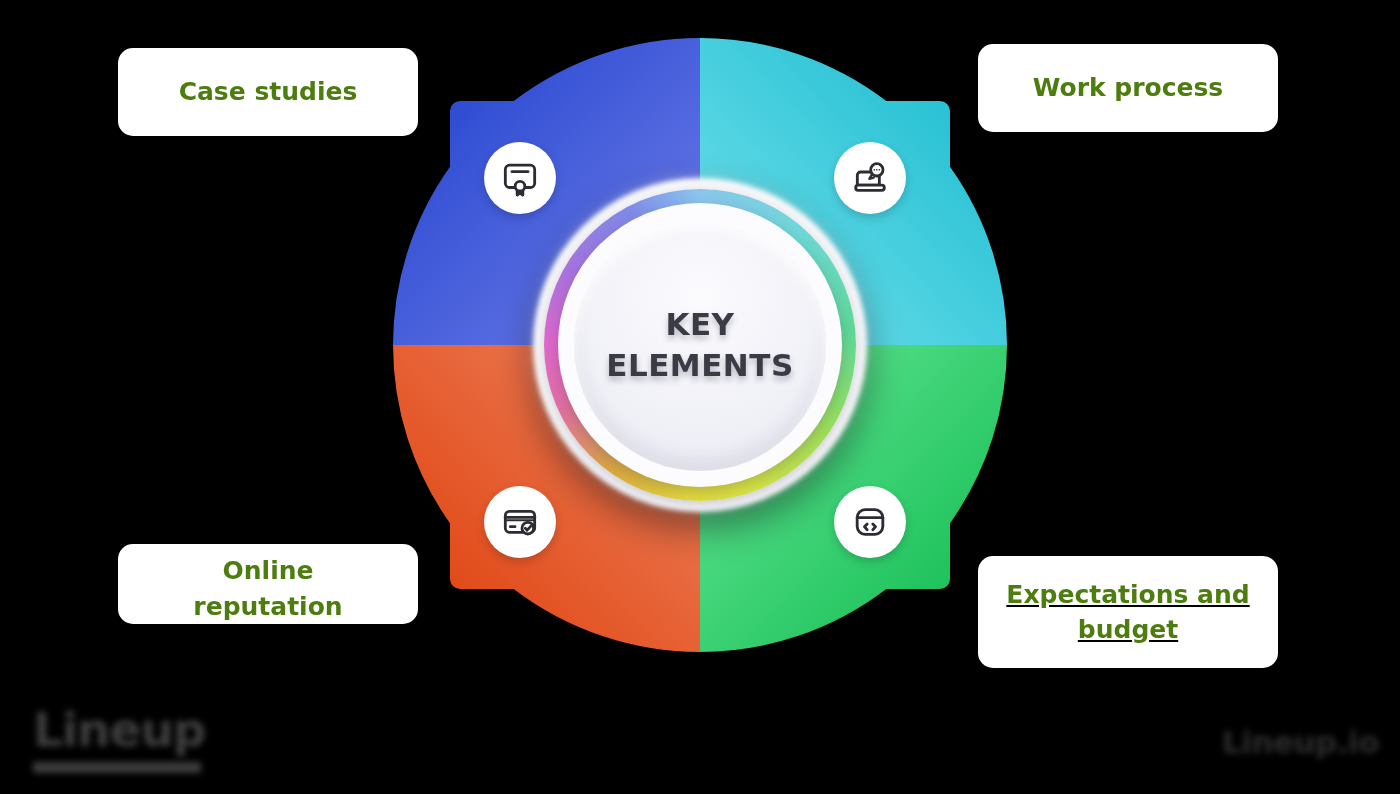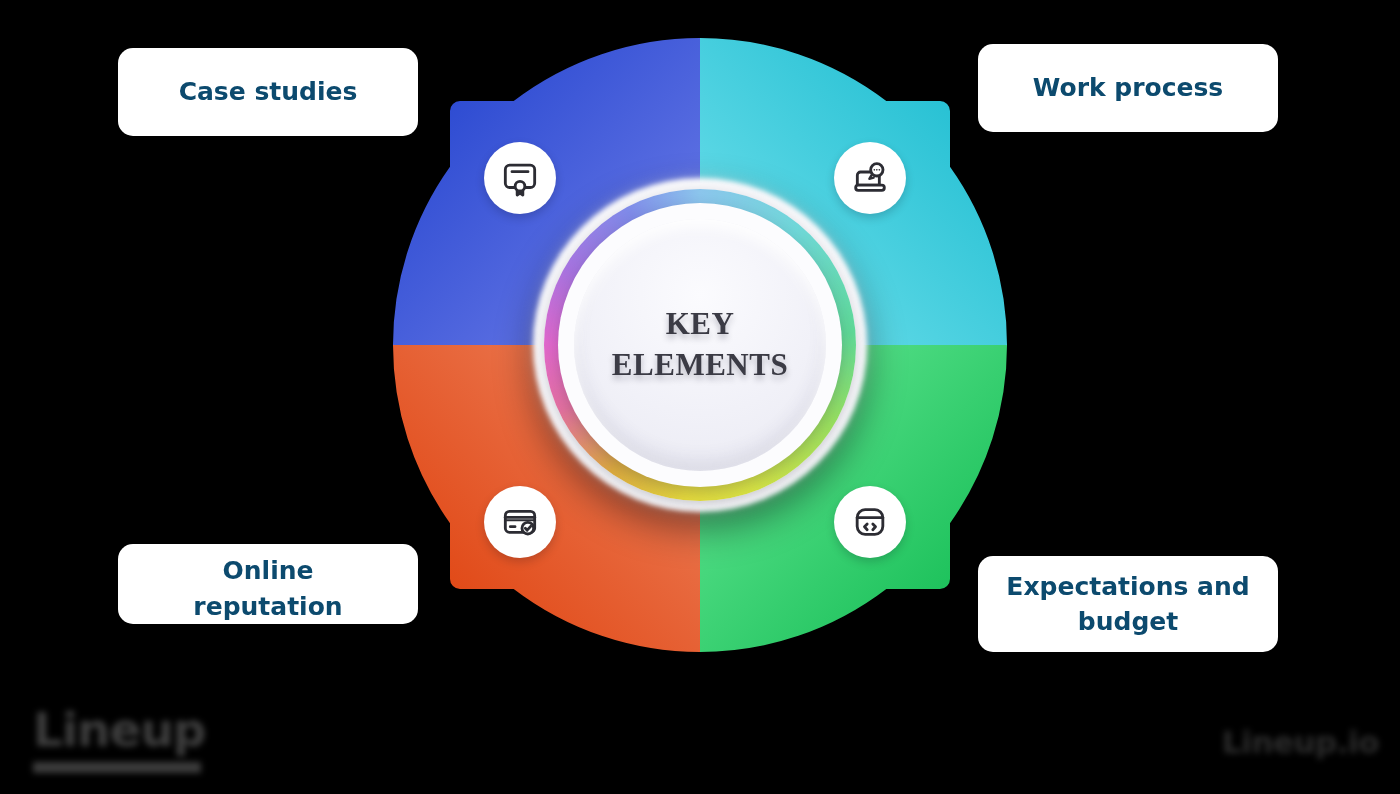--- a/index.html
+++ b/index.html
@@ -30,44 +30,43 @@
   .disc{
     position:absolute;left:574px;top:219px;width:252px;height:252px;border-radius:50%;
     background:radial-gradient(circle at 50% 30%, #fbfbfe 0%, #f1f1f8 55%, #e9e9f2 100%);
     box-shadow:inset 0 8px 14px rgba(255,255,255,.95), inset 0 -10px 18px rgba(60,60,100,.10);
     display:flex;align-items:center;justify-content:center;
   }
   .center-title{
     font-size:31px;font-weight:700;line-height:1.32;letter-spacing:.5px;color:#3b3b45;
     text-align:center;white-space:pre-line;
     text-shadow:0 4px 6px rgba(30,30,50,.28);
-    font-family:Liberation Serif, serif;
   }
   
   .chip{
     position:absolute;width:72px;height:72px;border-radius:50%;background:#fff;
     display:flex;align-items:center;justify-content:center;
     box-shadow:0 4px 10px rgba(0,0,20,.18);
   }
   .chip svg{width:40px;height:40px;}
   .chip-tl{left:484px;top:142px;} .chip-tr{left:834px;top:142px;}
   .chip-bl{left:484px;top:486px;} .chip-br{left:834px;top:486px;}
   
   .card{
     position:absolute;width:300px;background:#fff;border-radius:15px;
     display:flex;align-items:center;justify-content:center;text-align:center;
     box-shadow:0 8px 22px rgba(0,0,0,.55);
   }
   .card-text{
-    font-size:25px;font-weight:600;color:#0c4a6e;line-height:1.42;white-space:pre-line;
+    font-size:25px;font-weight:600;color:#4d7c0f;line-height:1.42;white-space:pre-line;
   }
   .card-tl{left:118px;top:48px;height:88px;}
   .card-tr{left:978px;top:44px;height:88px;}
   .card-bl{left:118px;top:544px;height:80px;align-items:flex-end;}
-  .card-br{left:978px;top:556px;height:96px;}
+  .card-br{left:978px;top:556px;height:112px;text-decoration:underline;}
   
   .wm-left{position:absolute;left:33px;top:702px;filter:blur(3px);}
   .wm-left .wm-text{font-size:47px;font-weight:700;color:#3e3e3e;letter-spacing:-1px;}
   .wm-underline{width:168px;height:11px;background:#3c3c3c;margin-top:5px;border-radius:1px;}
   .wm-right{
     position:absolute;left:1222px;top:724px;filter:blur(3px);
     font-size:31px;font-weight:700;color:#2d2d2d;letter-spacing:-.5px;
   }
 </style>
 </head>

